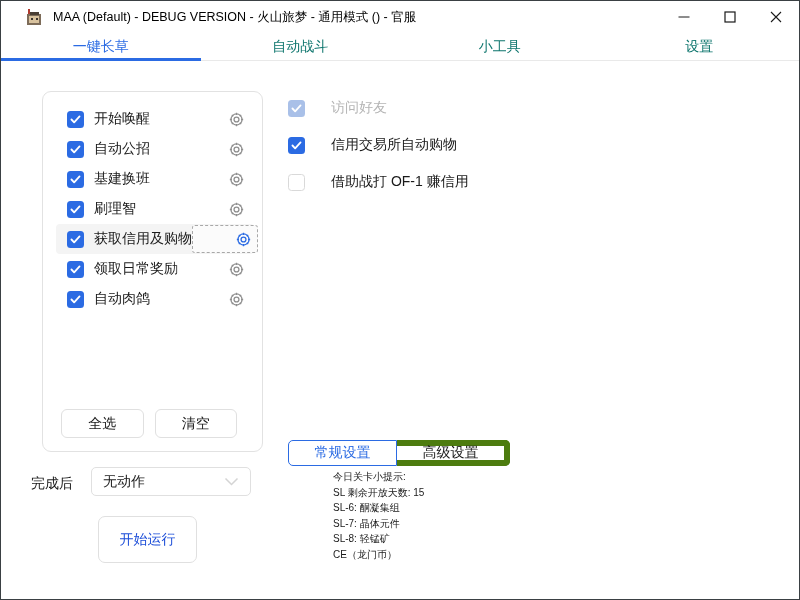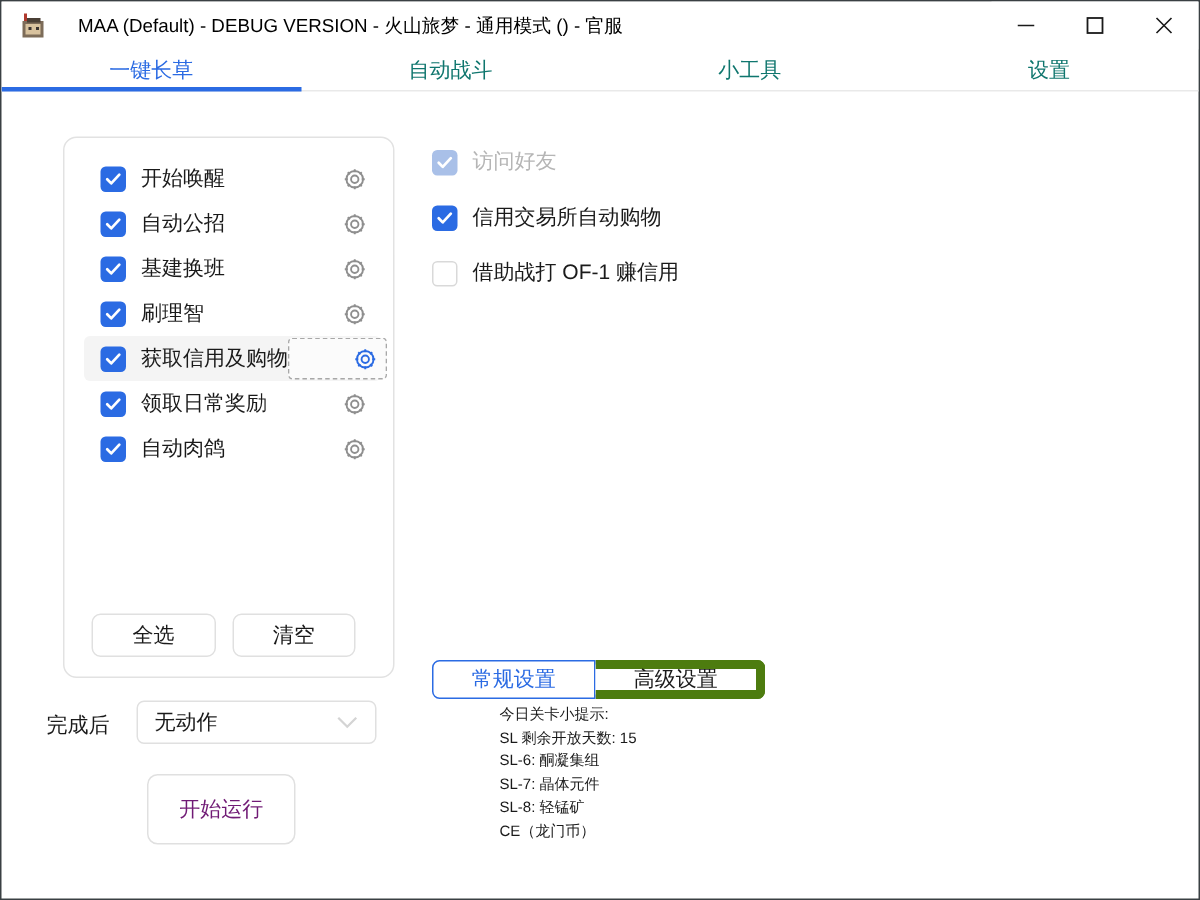--- a/index.html
+++ b/index.html
@@ -14,24 +14,23 @@
     background: #fff;
     border: 1px solid #3a4043;
     overflow: hidden;
     --accent: #2b6be3;
     --disabled-cb: #a9c0e8;
     --disabled-text: #b5b5b5;
   }
 
   
   .titlebar {
-    position: absolute; top: 0; left: 0; right: 0; height: 32px;
+    position: absolute; top: 0; left: 12px; right: 0; height: 32px;
     display: flex; align-items: center;
     background: #fff;
-    gap: 11px;
   }
   .app-icon { margin: 0 9px 0 11px; width: 20px; height: 20px; flex: none; }
   .title-text { font-size: 12.5px; color: #000; white-space: nowrap; }
   .win-controls { margin-left: auto; display: flex; height: 100%; }
   .win-btn {
     width: 46px; height: 100%;
     display: flex; align-items: center; justify-content: center;
     background: #fff; border: none; cursor: default;
   }
 
@@ -103,31 +102,31 @@
     position: absolute; left: 90px; top: 466px; width: 160px; height: 29px;
     border: 1px solid #e0e0e0; border-radius: 5px; background: #fff;
     display: flex; align-items: center; padding: 0 11px; cursor: default;
   }
   .dropdown-value { font-size: 14px; }
   .chevron { margin-left: auto; display: flex; }
 
   .start-btn {
     position: absolute; left: 97px; top: 515px; width: 99px; height: 47px;
     border: 1px solid #e0e0e0; border-radius: 7px; background: #fff;
-    font-size: 14px; color: #701a75; font-family: inherit;
+    font-size: 14px; color: #1d4ed8; font-family: inherit;
     display: flex; align-items: center; justify-content: center; cursor: default;
   }
 
   
   .options {
     position: absolute; left: 287px; top: 98px;
     display: flex; flex-direction: column; gap: 19px;
   }
   .option-row { display: flex; align-items: center; height: 18px; }
-  .option-label { margin-left: 10px; font-size: 14px; white-space: nowrap; }
+  .option-label { margin-left: 26px; font-size: 14px; white-space: nowrap; }
   .option-row.disabled .option-label { color: var(--disabled-text); }
 
   
   .seg-control { position: absolute; left: 287px; top: 439px; width: 222px; height: 26px; display: flex; }
   .seg {
     flex: 1; display: flex; align-items: center; justify-content: center;
     font-size: 14px; border: 6px solid #4d7c0f; background: #fff;
     color: #1a1a1a; font-family: inherit; cursor: default;
   }
   .seg.left  { border-radius: 5px 0 0 5px; }

